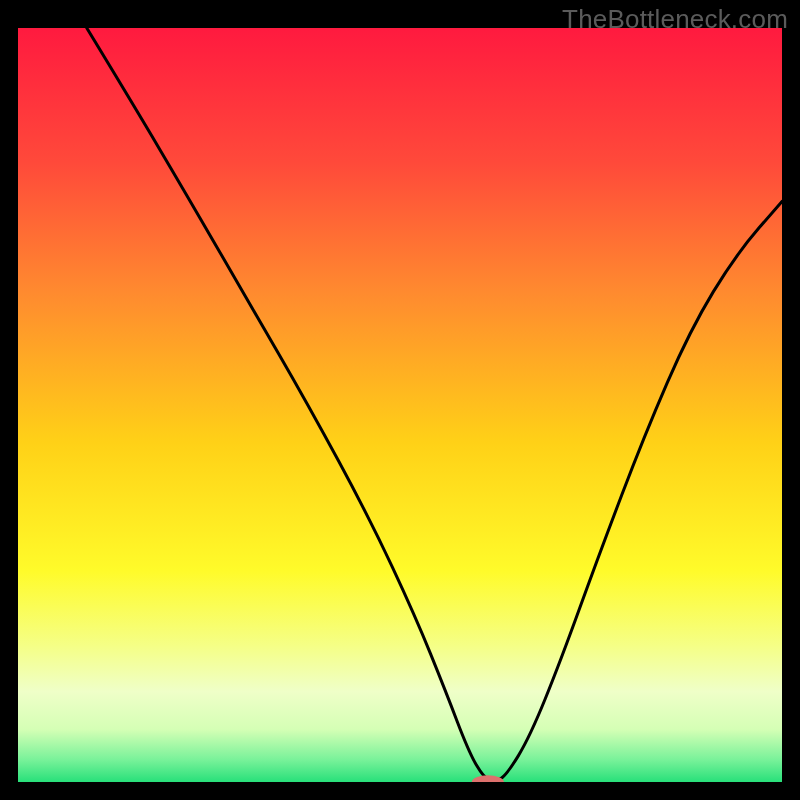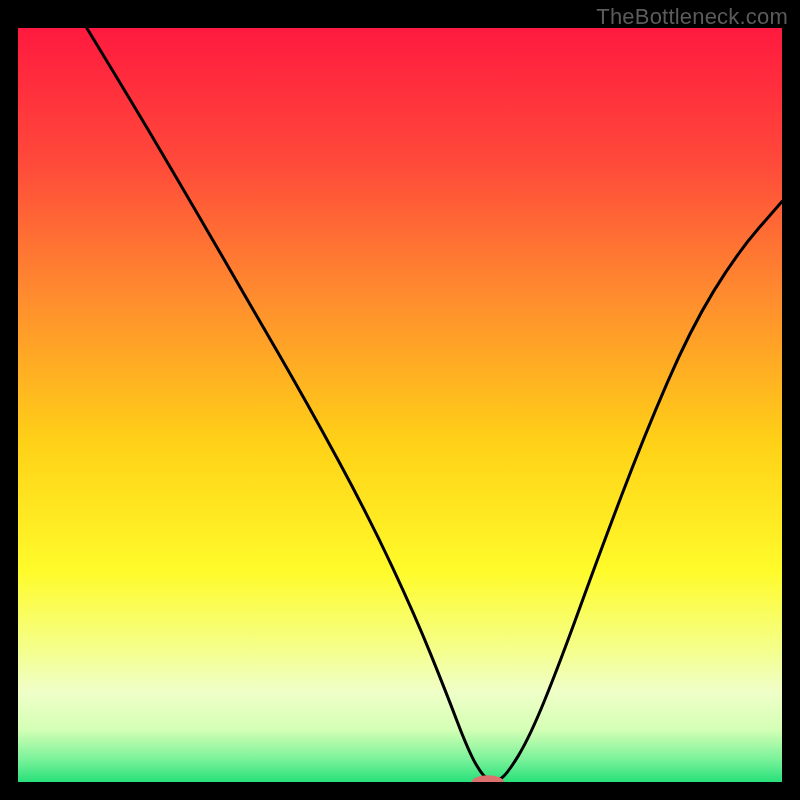--- a/index.html
+++ b/index.html
@@ -15,21 +15,21 @@
     position: relative;
     width: 800px;
     height: 800px;
     background: #000;
   }
   .watermark {
     position: absolute;
     top: 4px;
     right: 12px;
     color: #5b5b5b;
-    font-size: 22px;
+    font-size: 26px;
     font-weight: 500;
     letter-spacing: 0.2px;
     z-index: 10;
   }
   .plot {
     position: absolute;
     left: 18px;
     top: 28px;
     width: 764px;
     height: 754px;

